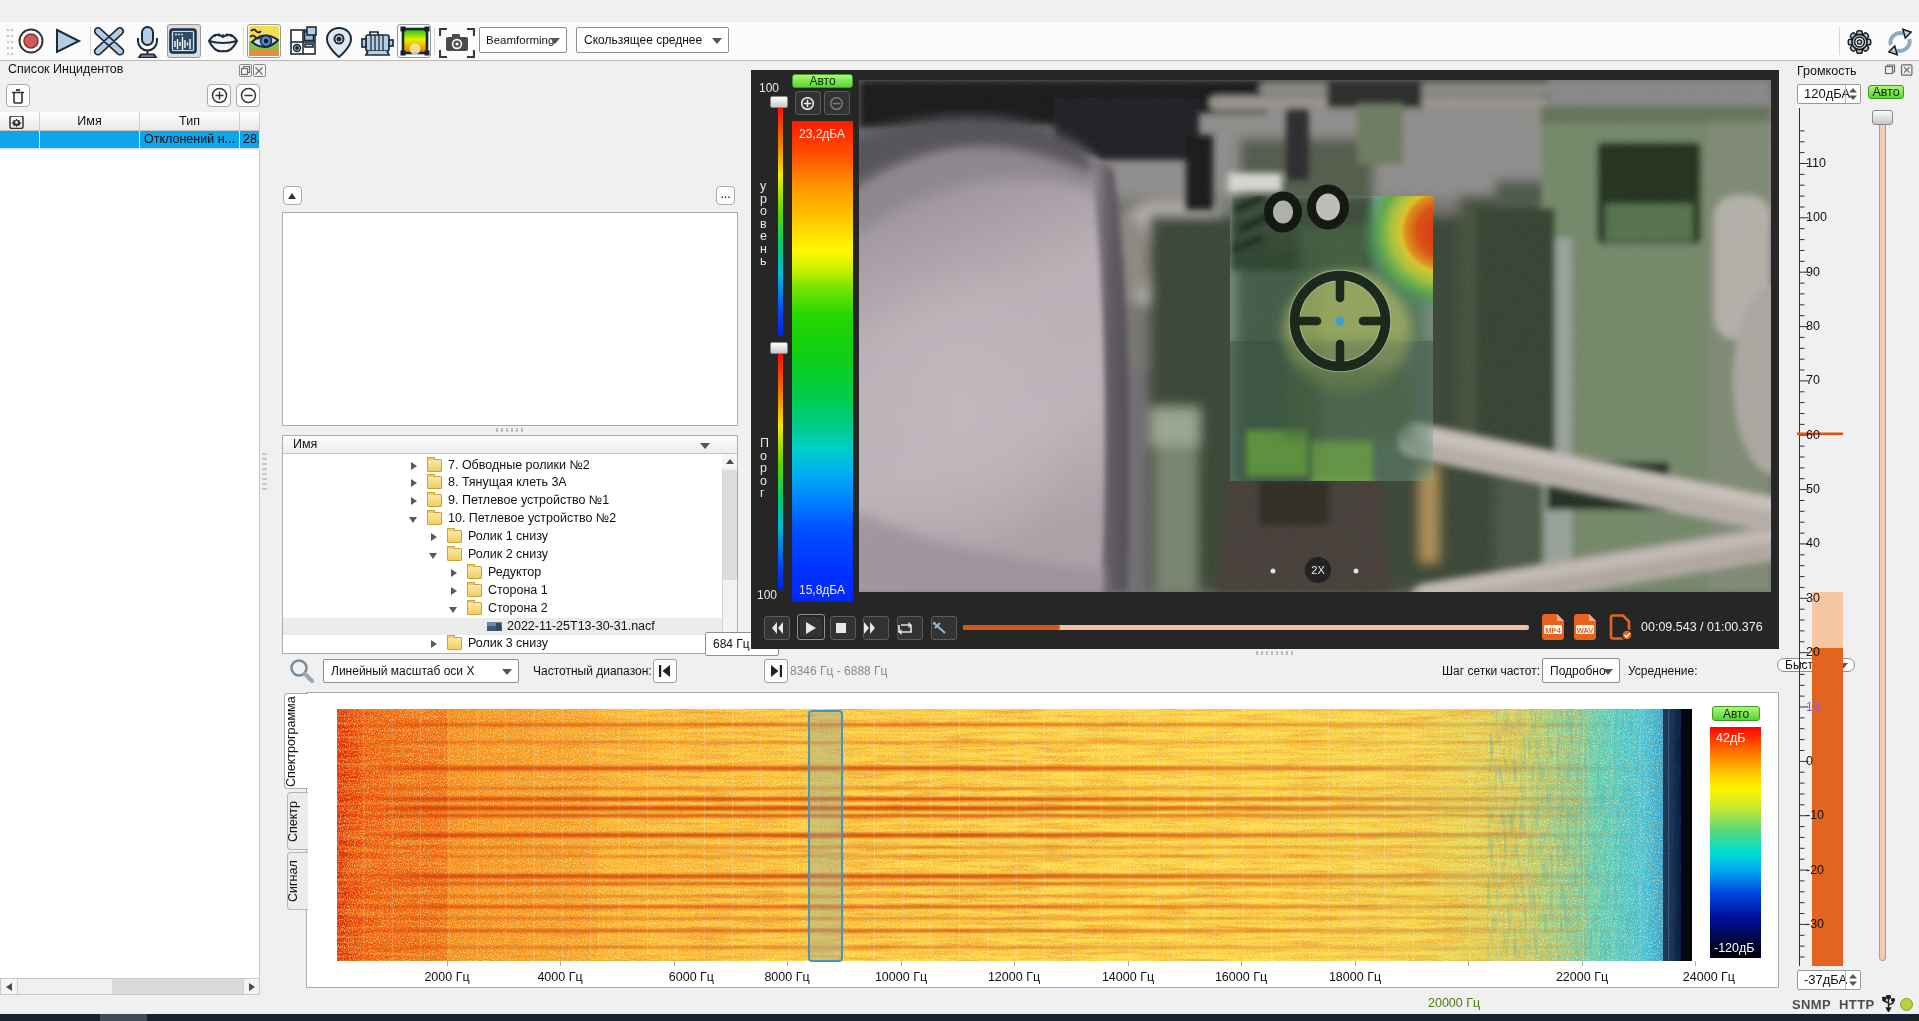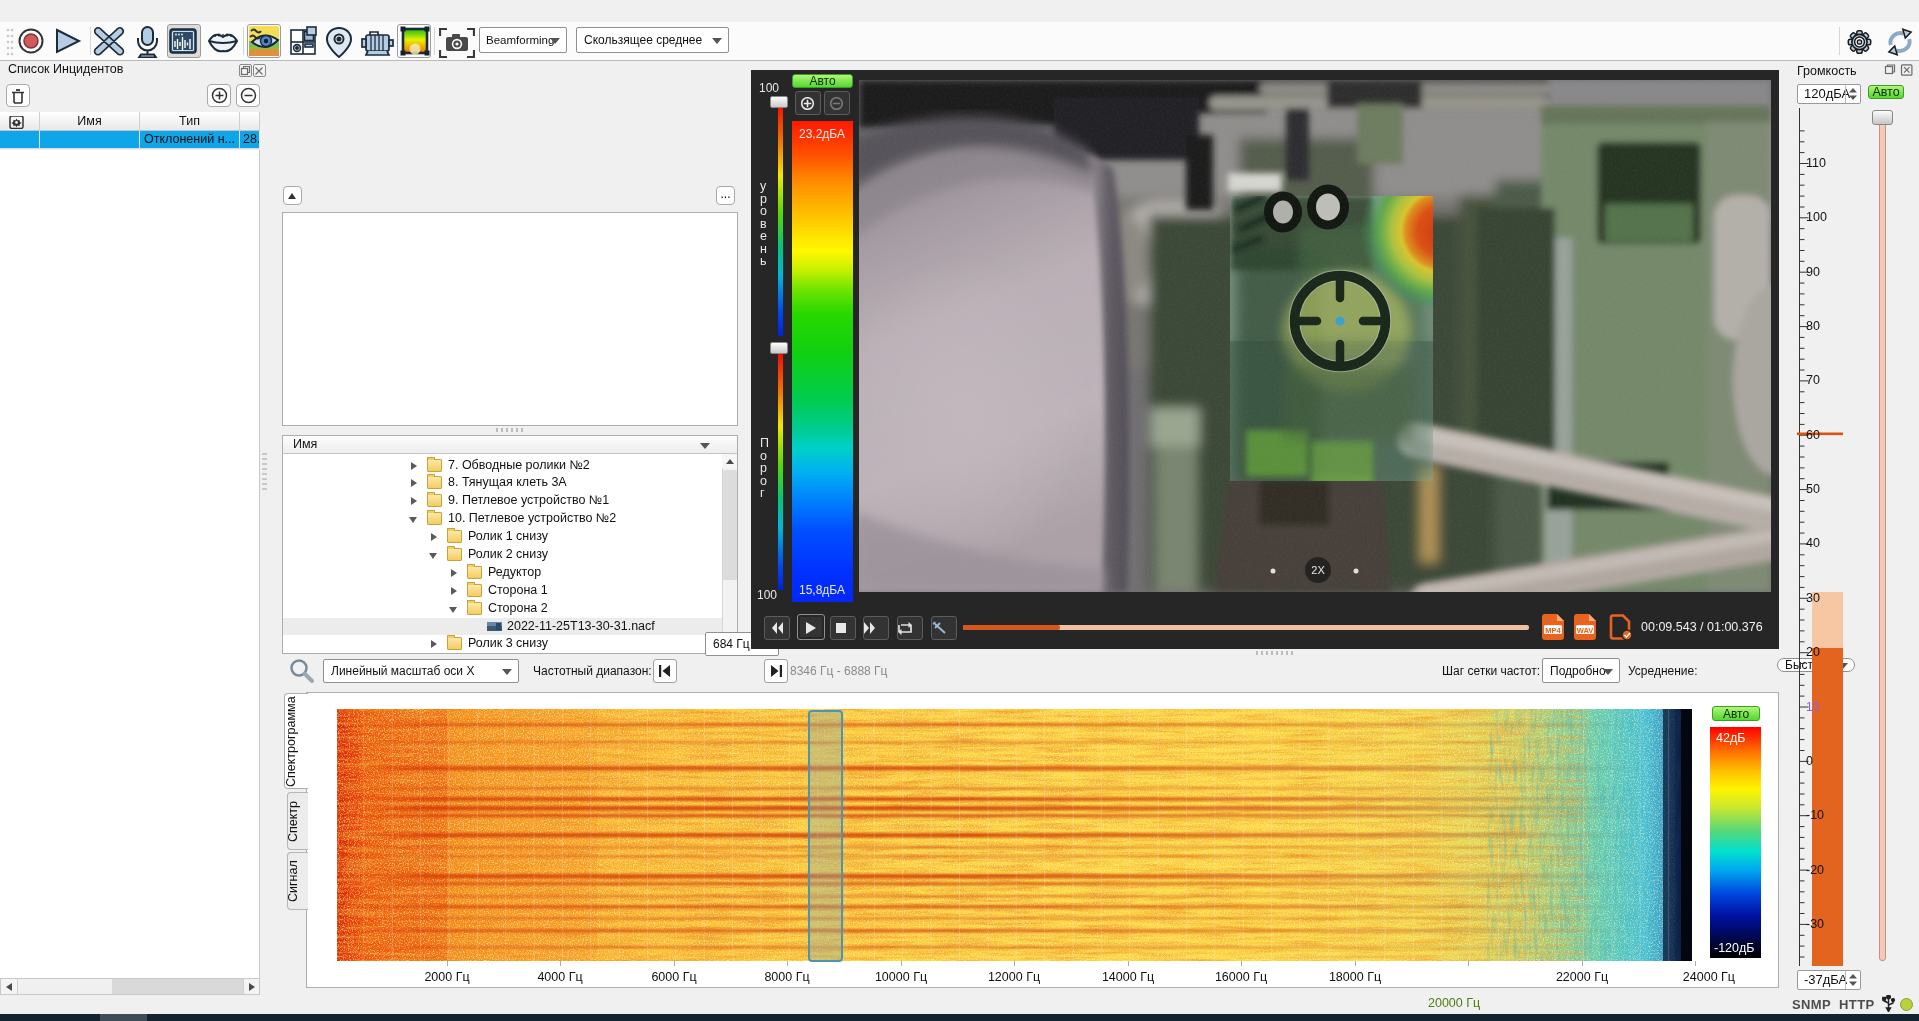--- a/index.html
+++ b/index.html
@@ -511,21 +511,21 @@
         <line x1="1218.1" y1="0" x2="1218.1" y2="252"></line>
         <line x1="1246.5" y1="0" x2="1246.5" y2="252"></line>
         <line x1="1274.8" y1="0" x2="1274.8" y2="252"></line>
         <line x1="1303.2" y1="0" x2="1303.2" y2="252"></line>
         <line x1="1331.6" y1="0" x2="1331.6" y2="252"></line>
  </g>
 </svg>
 <div class="abs" style="left:808px;top:710px;width:35px;height:252px;background:rgba(140,170,165,0.38);border:2px solid #4a95b5;border-radius:4px"></div>
 <div class="abs" style="left:407px;top:970px;width:80px;text-align:center;font-size:12.5px;color:#111">2000 Гц</div>
 <div class="abs" style="left:520px;top:970px;width:80px;text-align:center;font-size:12.5px;color:#111">4000 Гц</div>
-<div class="abs" style="left:634px;top:970px;width:80px;text-align:center;font-size:12.5px;color:#111">6000 Гц</div>
+<div class="abs" style="left:634px;top:970px;width:80px;text-align:right;font-size:12.5px;color:#111">6000 Гц</div>
 <div class="abs" style="left:747px;top:970px;width:80px;text-align:center;font-size:12.5px;color:#111">8000 Гц</div>
 <div class="abs" style="left:861px;top:970px;width:80px;text-align:center;font-size:12.5px;color:#111">10000 Гц</div>
 <div class="abs" style="left:974px;top:970px;width:80px;text-align:center;font-size:12.5px;color:#111">12000 Гц</div>
 <div class="abs" style="left:1088px;top:970px;width:80px;text-align:center;font-size:12.5px;color:#111">14000 Гц</div>
 <div class="abs" style="left:1201px;top:970px;width:80px;text-align:center;font-size:12.5px;color:#111">16000 Гц</div>
 <div class="abs" style="left:1315px;top:970px;width:80px;text-align:center;font-size:12.5px;color:#111">18000 Гц</div>
 <div class="abs" style="left:1428px;top:996px;width:80px;text-align:left;font-size:12.5px;color:#4d7c0f">20000 Гц</div>
 <div class="abs" style="left:1542px;top:970px;width:80px;text-align:center;font-size:12.5px;color:#111">22000 Гц</div>
 <div class="abs" style="left:1655px;top:970px;width:80px;text-align:right;font-size:12.5px;color:#111">24000 Гц</div>
 <div class="abs" style="left:447px;top:961px;width:1px;height:5px;background:#aaa"></div>

